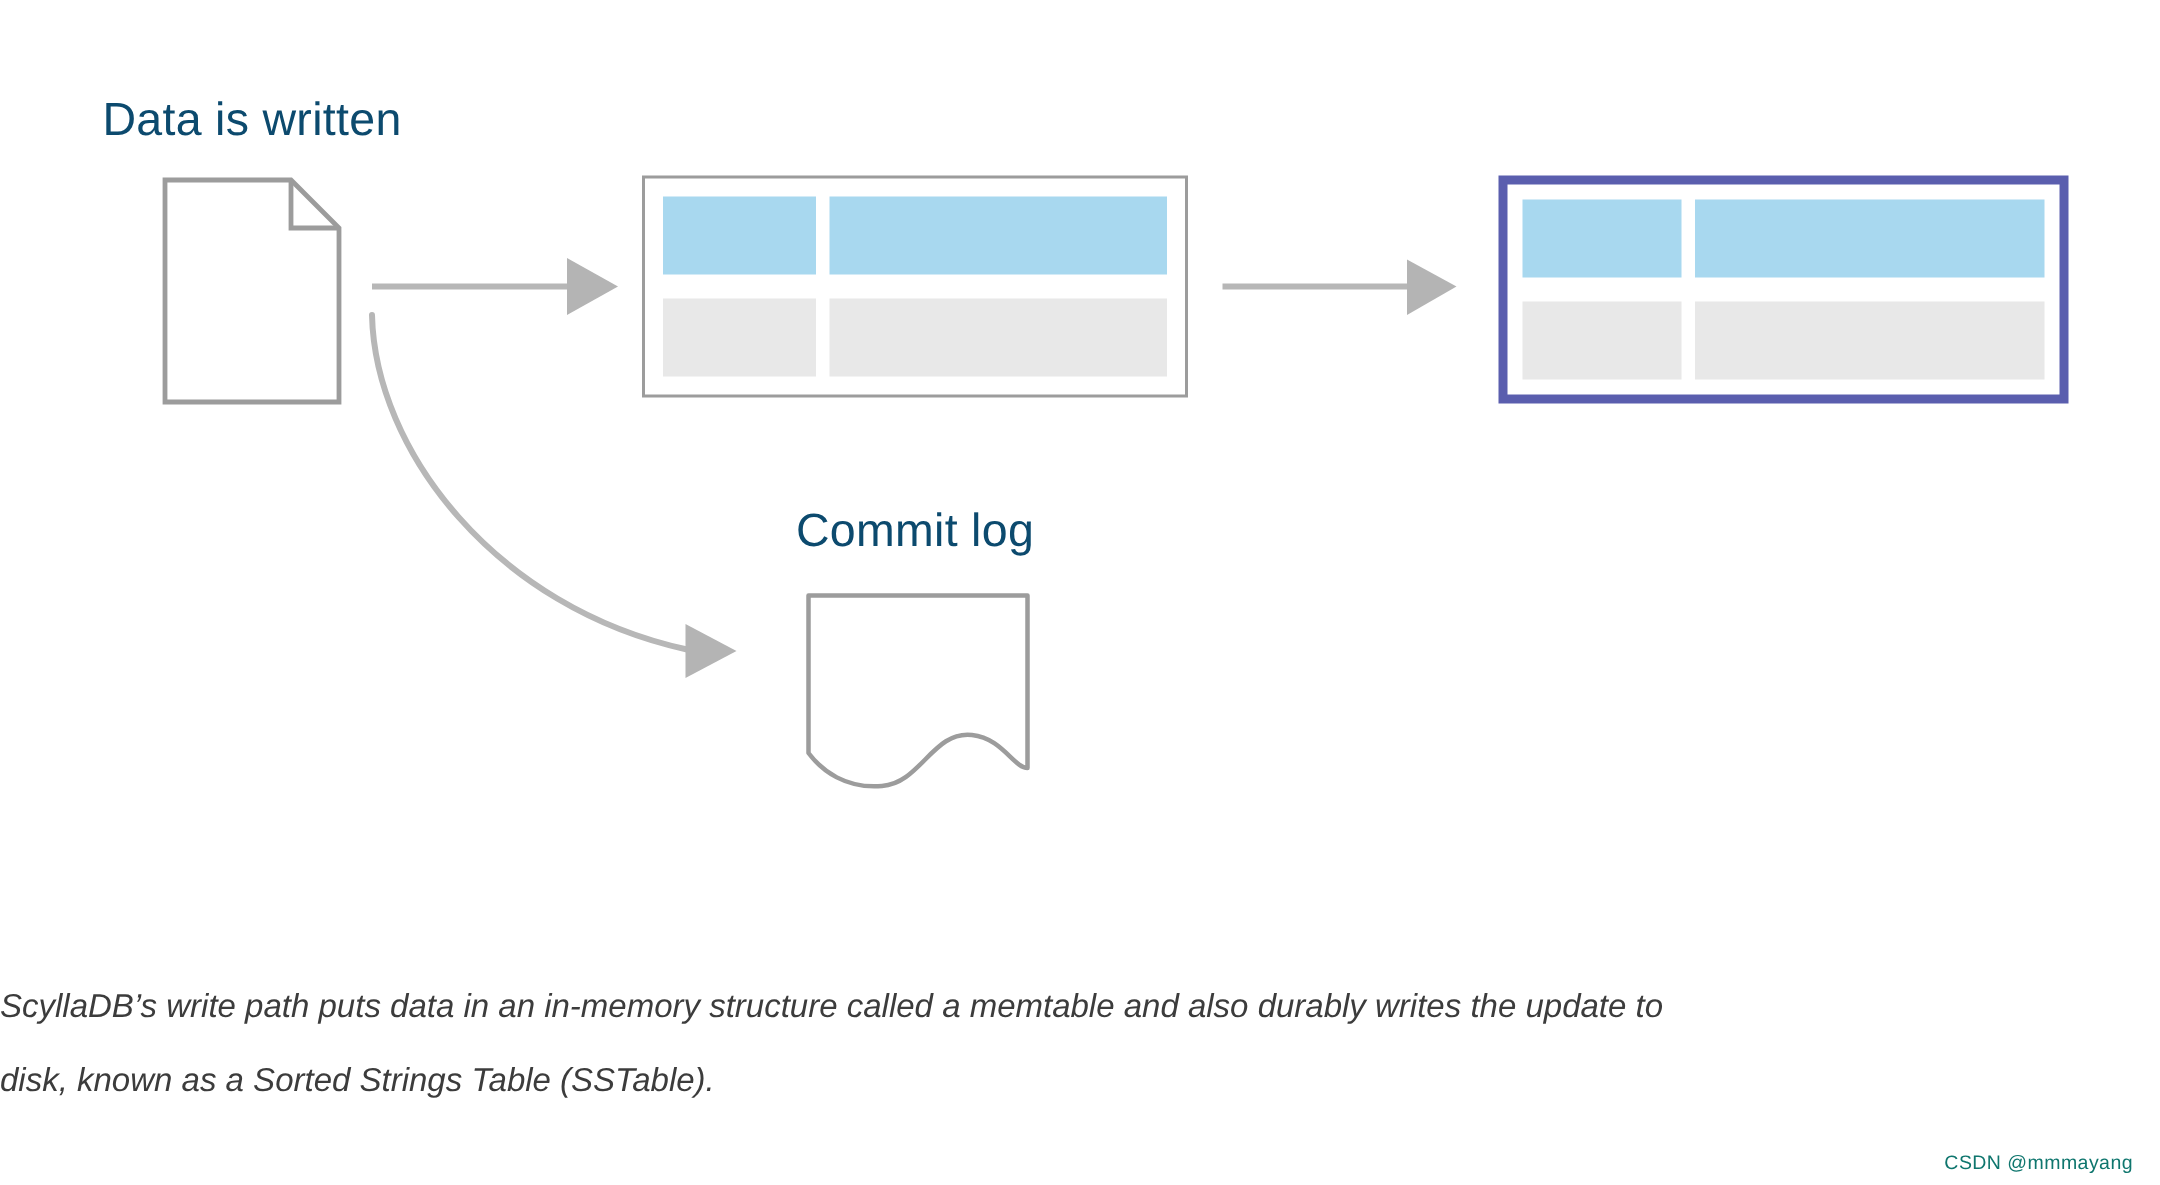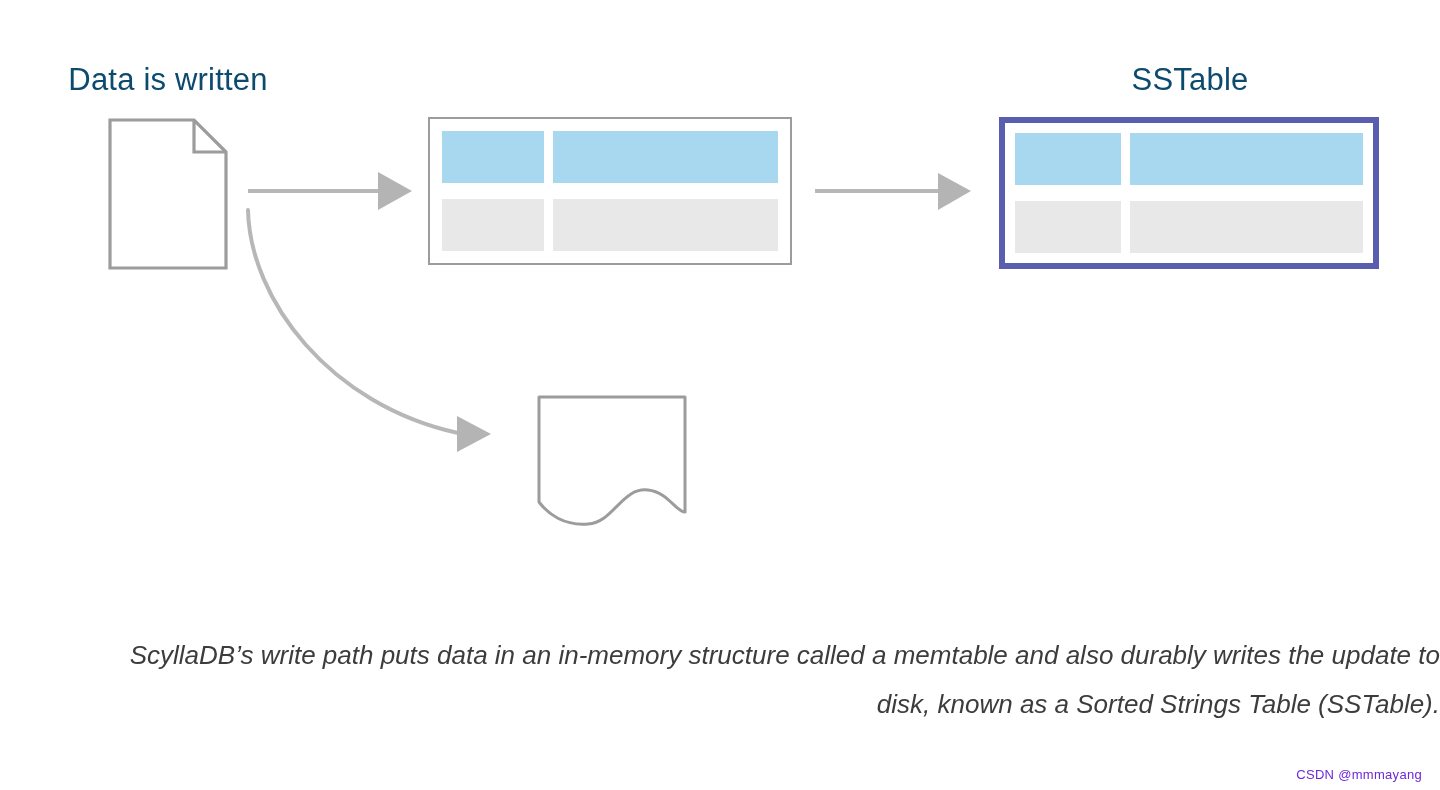--- a/index.html
+++ b/index.html
@@ -83,38 +83,38 @@
     left: 0; top: 0;
     width: 1440px;
     height: 600px;
     pointer-events: none;
   }
 
   
   #caption {
     position: absolute;
     left: 0;
-    top: 631px;
+    top: 646px;
     width: 1440px;
-    text-align: right;
+    text-align: left;
     font-style: italic;
-    font-size: 26px;
+    font-size: 22px;
     line-height: 49px;
     color: #3c3c3c;
     letter-spacing: 0px;
   }
   #caption .cap-line { display: block; white-space: nowrap; }
 
   
   #watermark {
     position: absolute;
     right: 18px;
     bottom: 8px;
     font-size: 13px;
-    color: #6d28d9;
+    color: #0f766e;
     letter-spacing: 0.3px;
     white-space: nowrap;
   }
 </style>
 </head>
 <body>
 
 <div id="page">
 
   <div id="diagram">
@@ -133,33 +133,33 @@
       <div class="tbl-row">
         <div class="tbl-cell narrow blue"></div>
         <div class="tbl-cell wide blue"></div>
       </div>
       <div class="tbl-row">
         <div class="tbl-cell narrow grey"></div>
         <div class="tbl-cell wide grey"></div>
       </div>
     </div>
 
-    <div class="node-title" style="left:1070px; top:64px; width:240px;">SSTable</div>
 
     <div class="table-box sstable" style="left:999px; top:117px; width:380px; height:152px;">
       <div class="tbl-row">
         <div class="tbl-cell narrow blue"></div>
         <div class="tbl-cell wide blue"></div>
       </div>
       <div class="tbl-row">
         <div class="tbl-cell narrow grey"></div>
         <div class="tbl-cell wide grey"></div>
       </div>
     </div>
 
+    <div class="node-title" style="left:490px; top:338px; width:240px;">Commit log</div>
 
     <div class="doc-icon" style="left:536px; top:394px;">
       <svg width="156" height="136" viewBox="0 0 156 136" xmlns="http://www.w3.org/2000/svg">
         <path d="M3 3 L149 3 L149 118
                  C 140 118, 132 98, 112 96
                  C 86 93, 78 128, 52 130
                  C 28 132, 12 120, 3 108 Z" fill="#ffffff" stroke="#9c9c9c" stroke-width="3" stroke-linejoin="round" stroke-linecap="round"></path>
       </svg>
     </div>
 

